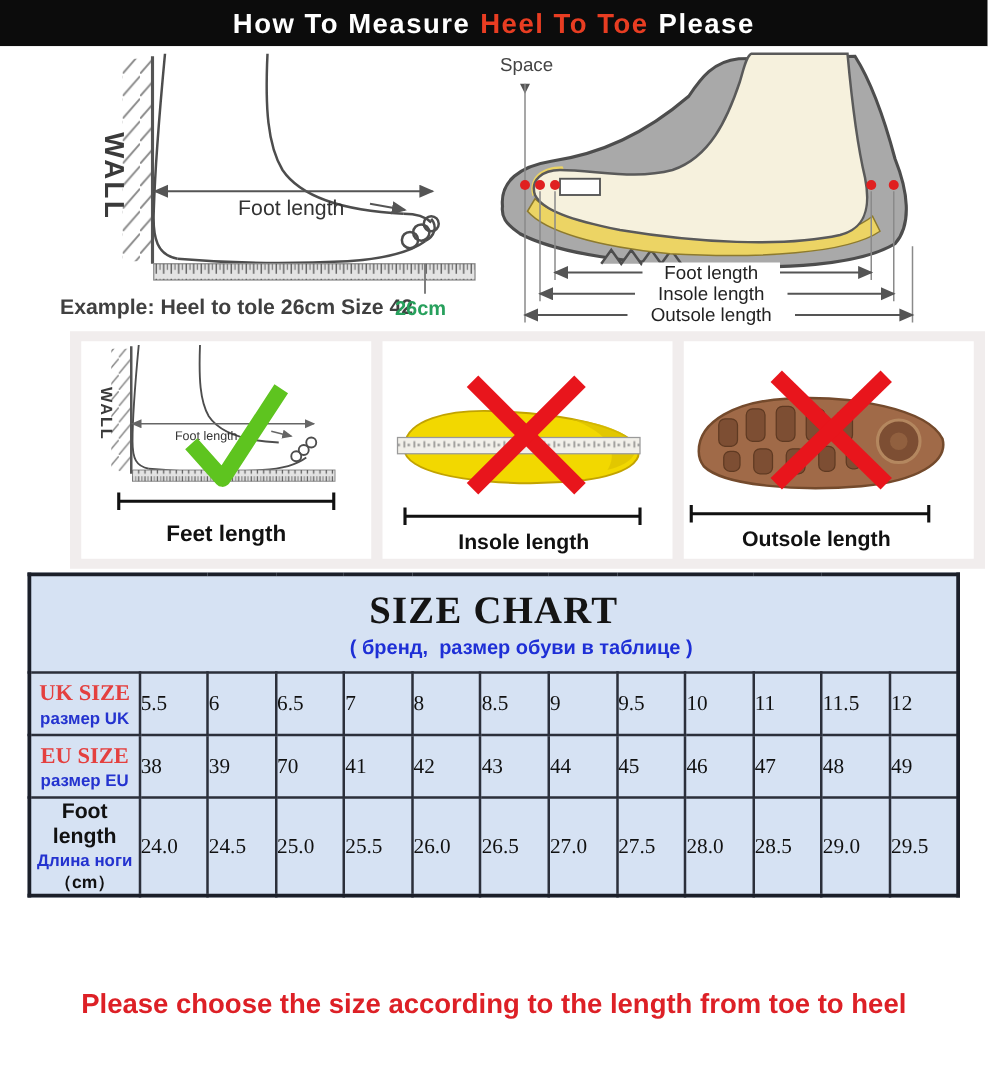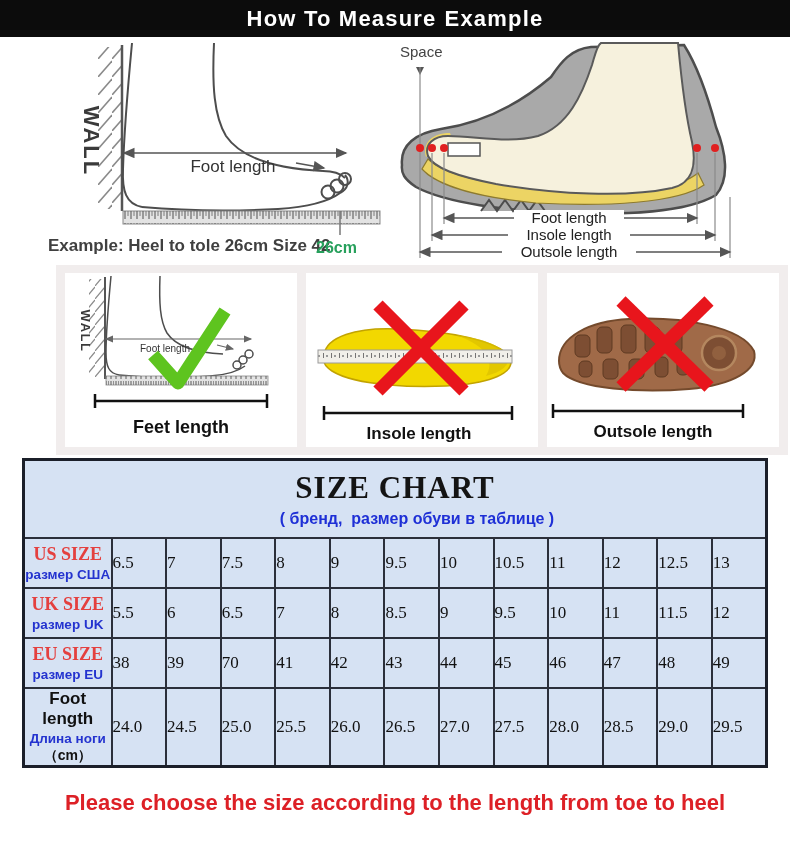--- a/index.html
+++ b/index.html
@@ -38,21 +38,22 @@
   .footer-note{position:absolute;top:790px;left:0;width:790px;text-align:center;
     color:#dd2026;font-size:22px;font-weight:bold;}
 
   svg text{font-family:"Liberation Sans",sans-serif;}
 </style>
 </head>
 <body>
 
 <header class="title-bar">
   <span>How To Measure</span>
-  <span>Example</span>
+  <span class="hl">Heel To Toe</span>
+  <span>Please</span>
 </header>
 
 <section class="diagrams">
 
   <svg class="left-d" width="360" height="196" viewBox="0 0 360 196">
     <defs>
       <pattern id="hatch1" width="14" height="18" patternUnits="userSpaceOnUse">
         <line x1="0" y1="18" x2="14" y2="2" stroke="#8a8a8a" stroke-width="1.6"></line>
       </pattern>
       <pattern id="ticks1" width="6" height="13" patternUnits="userSpaceOnUse">
@@ -250,38 +251,20 @@
       <col>
       <col>
       <col>
   </colgroup>
   <tbody>
       <tr class="hdr-row">
     <th colspan="13">
       <div class="chart-title">SIZE CHART</div>
       <div class="chart-sub">( бренд,  размер обуви в таблице )</div>
     </th>
-  </tr>
-  <tr class="size-row">
-    <th>
-      <div class="lbl-en">US SIZE</div>
-      <div class="lbl-ru">размер США</div>
-    </th>
-    <td class="val">6.5</td>
-    <td class="val">7</td>
-    <td class="val">7.5</td>
-    <td class="val">8</td>
-    <td class="val">9</td>
-    <td class="val">9.5</td>
-    <td class="val">10</td>
-    <td class="val">10.5</td>
-    <td class="val">11</td>
-    <td class="val">12</td>
-    <td class="val">12.5</td>
-    <td class="val">13</td>
   </tr>
   <tr class="size-row">
     <th>
       <div class="lbl-en">UK SIZE</div>
       <div class="lbl-ru">размер UK</div>
     </th>
     <td class="val">5.5</td>
     <td class="val">6</td>
     <td class="val">6.5</td>
     <td class="val">7</td>

